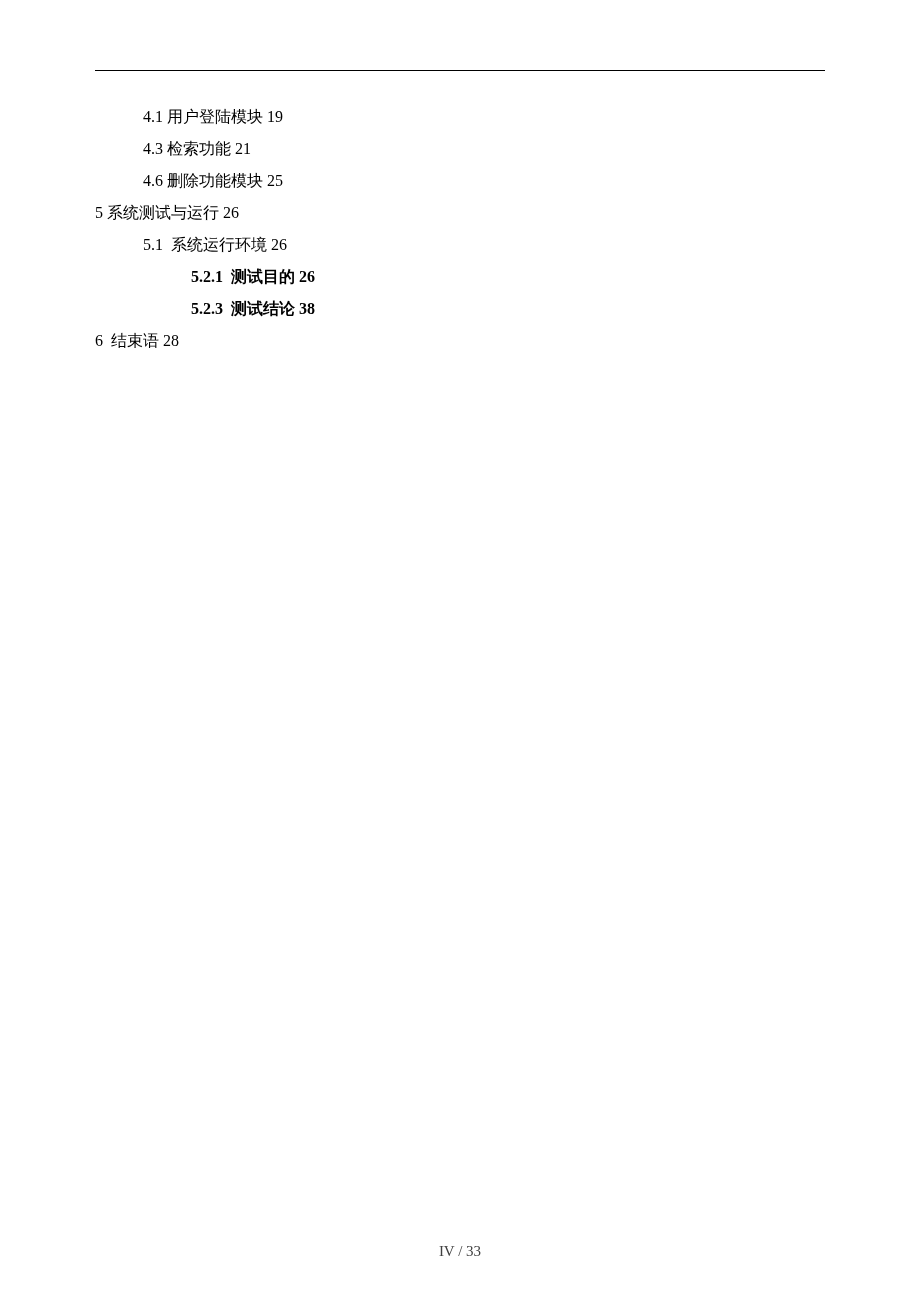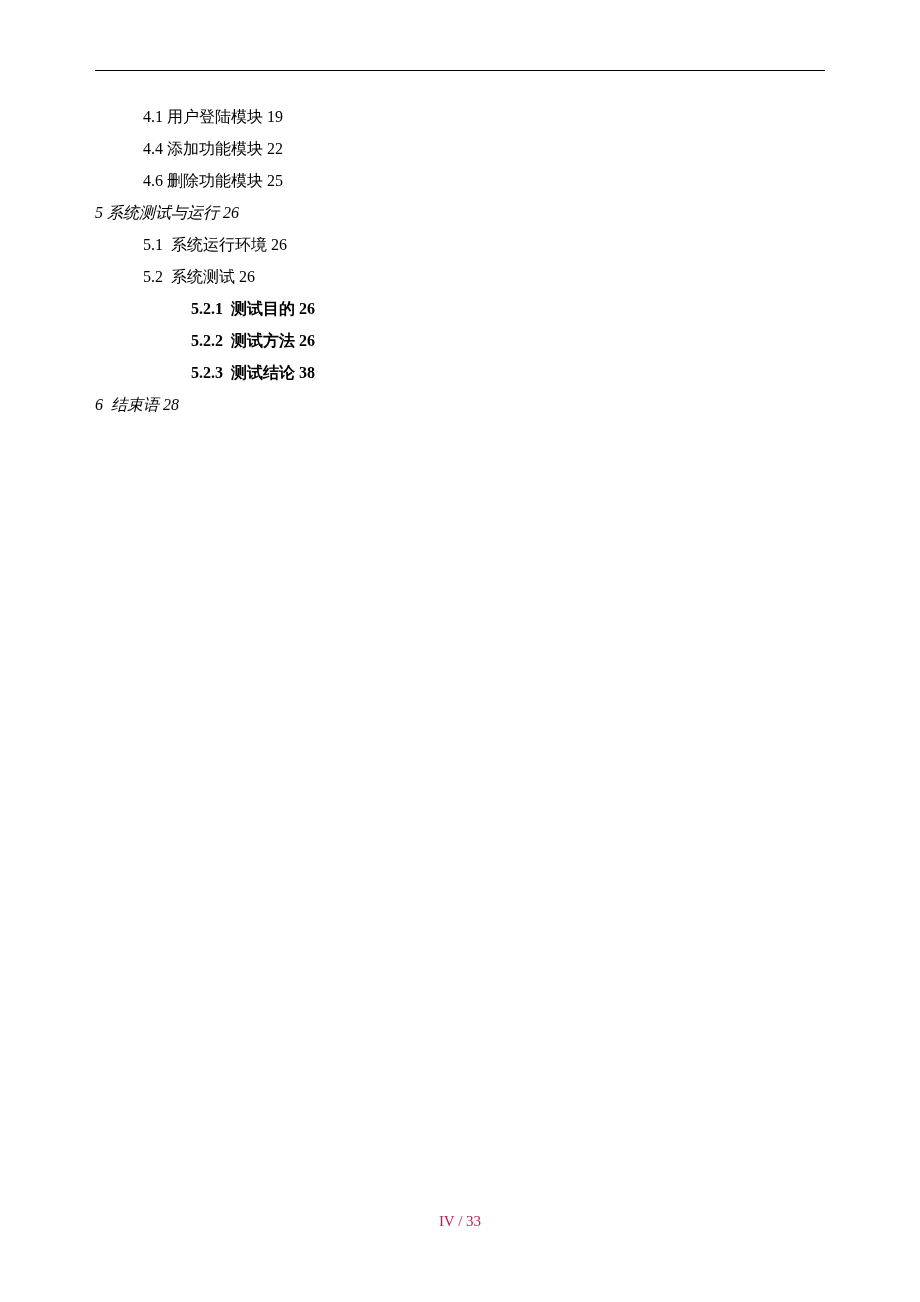--- a/index.html
+++ b/index.html
@@ -27,53 +27,50 @@
     .toc-content {
       font-size: 16px;
       line-height: 2.0;
       color: #000;
     }
     .toc-line {
       white-space: pre;
     }
     .indent-0 {
       padding-left: 0;
-      font-style: italic;
     }
     .indent-1 {
       padding-left: 48px;
     }
     .indent-2 {
       padding-left: 96px;
       font-weight: bold;
     }
     .footer {
       position: absolute;
-      bottom: 72px;
+      bottom: 42px;
       left: 0;
       right: 0;
       text-align: center;
       font-size: 15px;
       font-family: "Times New Roman", serif;
-      color: #be185d;
+      color: #404040;
     }
   </style>
 </head>
 <body>
 
 <div class="page">
   <div class="header-line"></div>
   <div class="toc-content" id="toc-container">
       <div class="toc-line indent-1">4.1 用户登陆模块 19</div>
-      <div class="toc-line indent-1">4.4 添加功能模块 22</div>
+      <div class="toc-line indent-1">4.3 检索功能 21</div>
       <div class="toc-line indent-1">4.6 删除功能模块 25</div>
       <div class="toc-line indent-0">5 系统测试与运行 26</div>
       <div class="toc-line indent-1">5.1  系统运行环境 26</div>
-      <div class="toc-line indent-1">5.2  系统测试 26</div>
       <div class="toc-line indent-2">5.2.1  测试目的 26</div>
-      <div class="toc-line indent-2">5.2.2  测试方法 26</div>
       <div class="toc-line indent-2">5.2.3  测试结论 38</div>
       <div class="toc-line indent-0">6  结束语 28</div>
     </div>
   <div class="footer">
     <span>IV / 33</span>
   </div>
 </div>
 
 </body></html>

